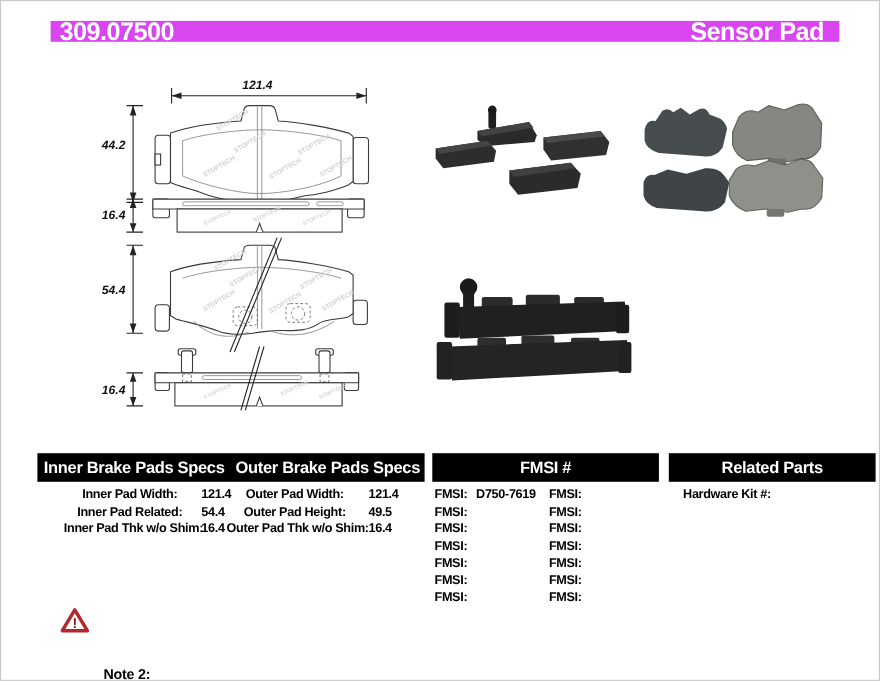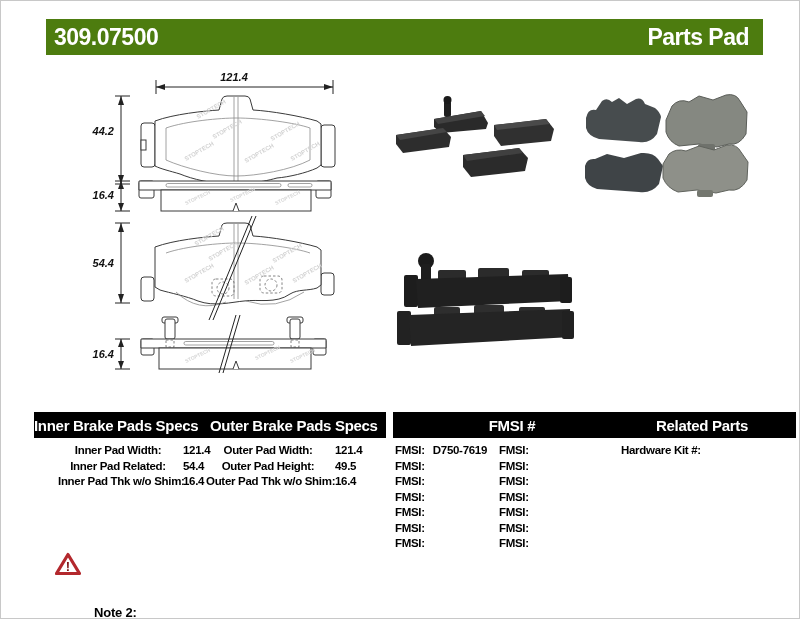--- a/index.html
+++ b/index.html
@@ -1,19 +1,19 @@
 <!DOCTYPE html>
 <html><head>
 <meta charset="utf-8">
 <style>
   html,body{margin:0;padding:0;background:#fff;}
   .page{position:relative;width:798px;height:617px;border:1px solid #c8c8c8;background:#fff;
         font-family:"Liberation Sans",sans-serif;overflow:hidden;}
   
-  .topbar{position:absolute;left:45px;top:18px;width:717px;height:36px;background:#4d7c0f;color:#fff;
+  .topbar{position:absolute;left:45px;top:18px;width:717px;height:19px;background:#d946ef;color:#fff;
           display:flex;justify-content:space-between;align-items:center;font-weight:bold;
           font-size:23px;letter-spacing:-0.5px;}
   .topbar .part-no{padding-left:8px;}
   .topbar .prod-type{padding-right:14px;}
   
   .diagrams{position:absolute;left:85px;top:60px;width:265px;height:330px;}
   .photo1{position:absolute;left:390px;top:88px;width:200px;height:105px;}
   .photo2{position:absolute;left:578px;top:85px;width:195px;height:112px;}
   .photo3{position:absolute;left:393px;top:248px;width:185px;height:120px;}
   svg .outline{fill:#fff;stroke:#3a3a3a;stroke-width:1;}
@@ -21,22 +21,22 @@
   svg .dimline{stroke:#222;stroke-width:1;}
   svg .dimarrow{fill:#222;stroke:none;}
   svg .dimtext{font:italic bold 11px "Liberation Sans",sans-serif;fill:#111;}
   svg .wm{font:bold 6px "Liberation Sans",sans-serif;fill:#d2d2d2;}
   svg .wm2{font:bold 5px "Liberation Sans",sans-serif;fill:#d6d6d6;}
   svg .dash{fill:none;stroke:#666;stroke-width:0.8;stroke-dasharray:2.5,2;}
   
   .thead{position:absolute;top:411px;height:26px;background:#000;color:#fff;font-weight:bold;
          font-size:15px;letter-spacing:-0.3px;display:flex;align-items:center;justify-content:center;}
   .bar1{left:33px;width:352px;}
-  .bar1 span{flex:1;}
-  .bar2{left:392px;width:206px;padding-left:16px;}
+  .bar1 span{flex:1;text-align:center;}
+  .bar2{left:392px;width:206px;}
   .bar3{left:607px;width:188px;}
   
   .col{position:absolute;top:442px;font-size:11.5px;font-weight:bold;letter-spacing:-0.3px;
        line-height:15.5px;color:#000;}
   .specrow{display:flex;white-space:nowrap;}
   .inner-col{left:33px;}
   .inner-col .lbl{width:120px;text-align:center;margin-left:24px;}
   .outer-col{left:205px;}
   .outer-col .lbl{width:124px;text-align:center;}
   .val{margin-left:5px;}
@@ -52,21 +52,21 @@
   .note2{left:93px;top:604px;}
   .note-red{color:#cc2227;margin-left:7px;}
 </style>
 </head>
 <body>
 
 <div class="page">
 
   <header class="topbar">
     <span class="part-no">309.07500</span>
-    <span class="prod-type">Parts Pad</span>
+    <span class="prod-type">Sensor Pad</span>
   </header>
 
   <svg class="diagrams" viewBox="0 0 265 330">
 
     <g>
       <text class="dimtext" x="148" y="20" text-anchor="middle">121.4</text>
       <line class="dimline" x1="70" y1="26" x2="247" y2="26"></line>
       <polygon class="dimarrow" points="70,26 79,23 79,29"></polygon>
       <polygon class="dimarrow" points="247,26 238,23 238,29"></polygon>
       <line class="dimline" x1="70" y1="19" x2="70" y2="33"></line>

